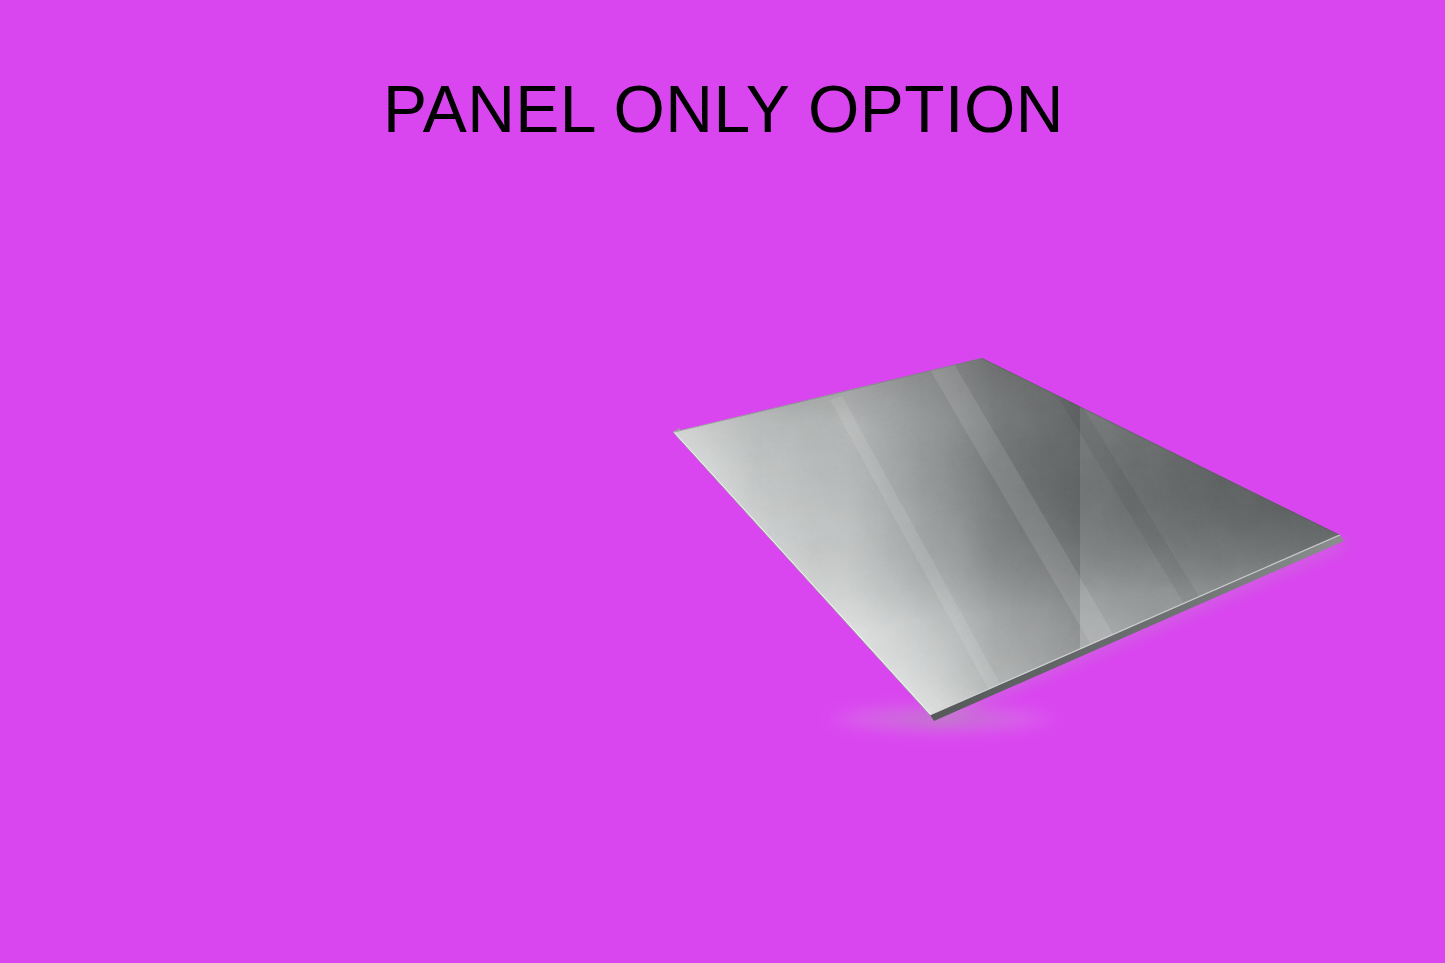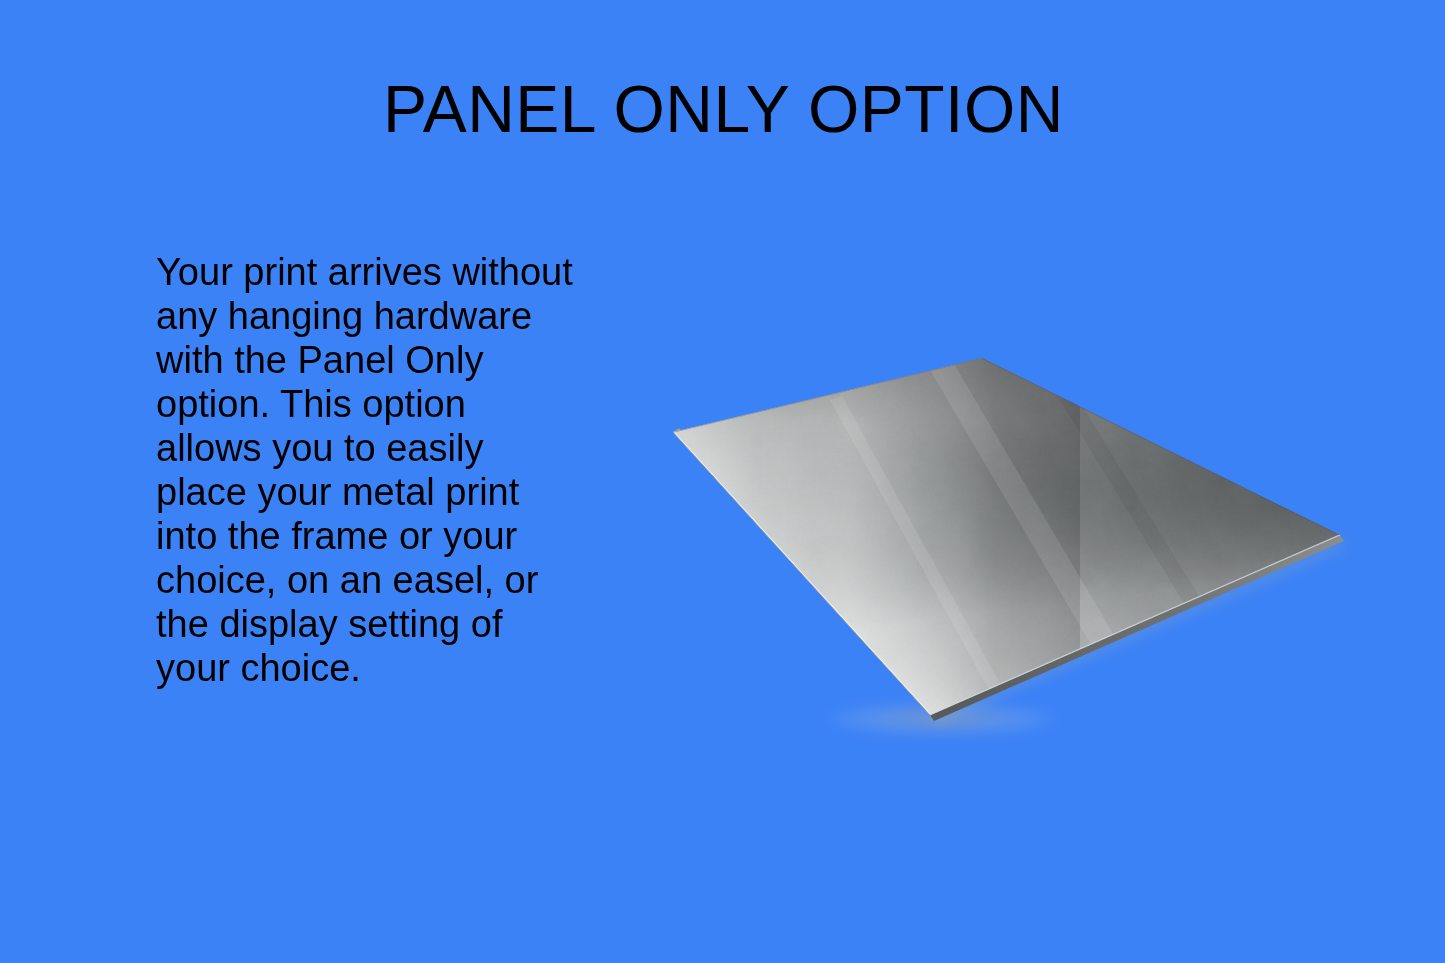--- a/index.html
+++ b/index.html
@@ -60,29 +60,26 @@
   }
   #panel-figure svg {
     display: block;
     width: 740px;
     height: 420px;
   }
 </style>
 </head>
 <body style="background: rgb(255, 255, 255);">
 
-<div id="slide" style="background: #3b82f6;">
+<div id="slide" style="background: #d946ef;">
 
   <div id="slide-title">
     <span>PANEL ONLY OPTION</span>
   </div>
 
-  <div id="body-text">
-    <p>Your print arrives without any hanging hardware with the Panel Only option. This option allows you to easily place your metal print into the frame or your choice, on an easel, or the display setting of your choice.</p>
-  </div>
 
   <div id="panel-figure">
     <svg viewBox="0 0 740 420" xmlns="http://www.w3.org/2000/svg">
       <defs>
 
         <linearGradient id="topFace" x1="0.06" y1="0.62" x2="0.92" y2="0.30">
           <stop offset="0.00" stop-color="#f7f8f8"></stop>
           <stop offset="0.06" stop-color="#e6e8e8"></stop>
           <stop offset="0.17" stop-color="#c6c9c9"></stop>
           <stop offset="0.30" stop-color="#a9adad"></stop>

